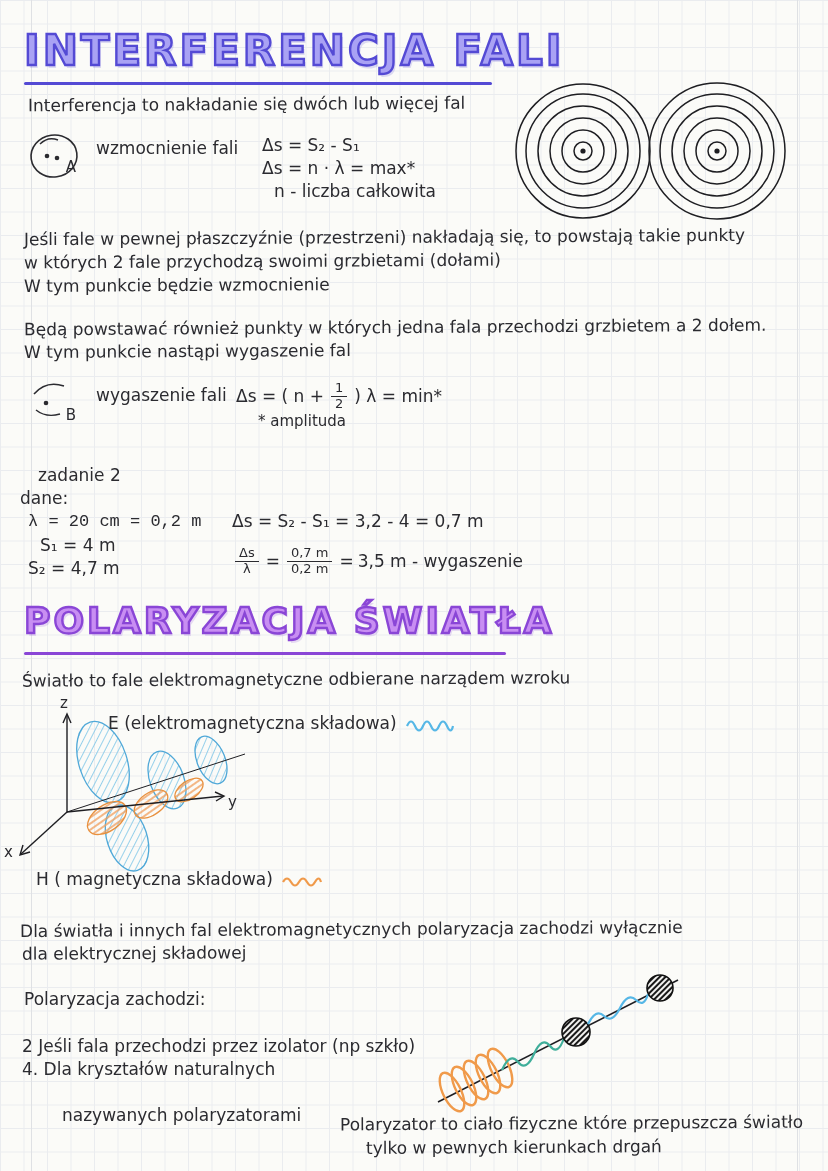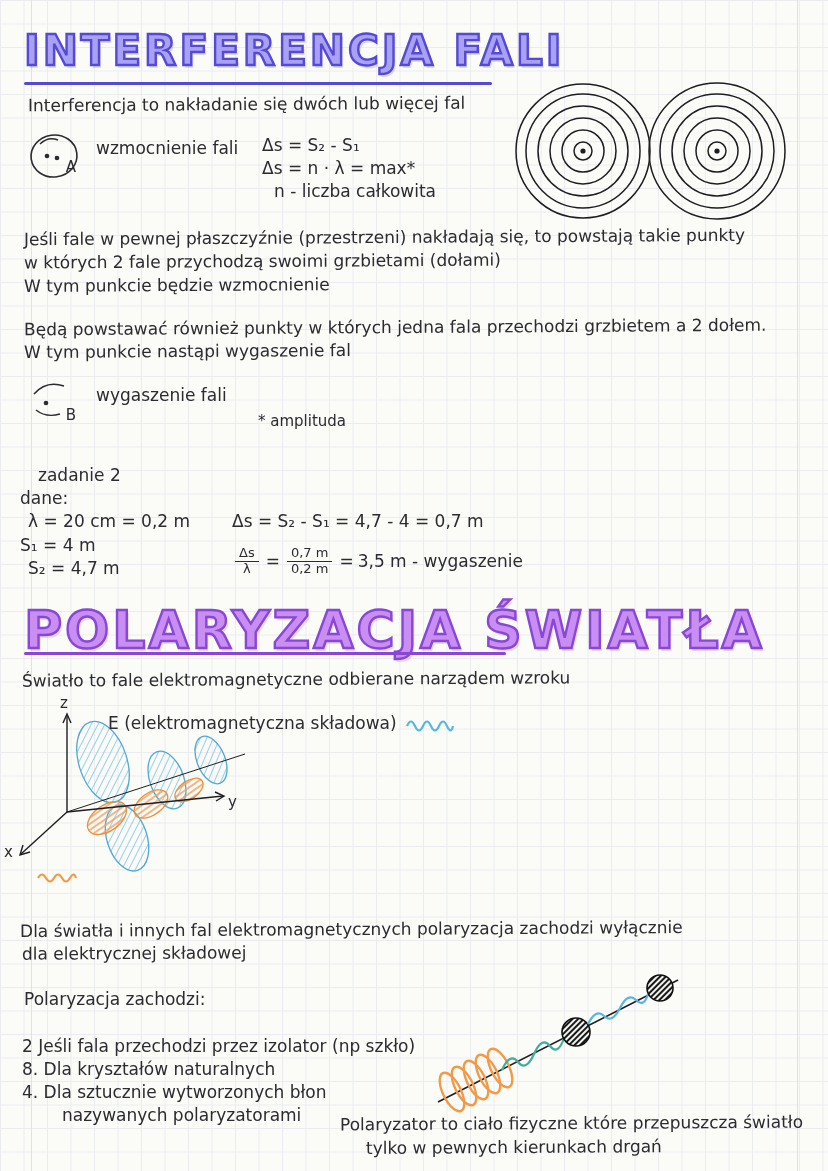--- a/index.html
+++ b/index.html
@@ -15,21 +15,21 @@
   }
   .abs{position:absolute;}
   .hw{font-size:17px;line-height:23px;white-space:nowrap;}
   .hw-sm{font-size:15px;white-space:nowrap;}
   .margin-line{position:absolute;top:0;bottom:0;width:1px;background:#dfe1e4;}
   .bubble{font-weight:800;letter-spacing:3px;white-space:nowrap;
           font-family:"DejaVu Sans", sans-serif;}
   .title-int{font-size:42px;color:#a9a2f4;-webkit-text-stroke:2.4px #544ad4;
              text-shadow:2px 3px 0 rgba(84,74,212,0.18);}
   .title-pol{font-size:40px;color:#c globalization;}
-  .title-pol{font-size:52px;color:#c88ef2;-webkit-text-stroke:2.4px #8a46d6;
+  .title-pol{font-size:36px;color:#c88ef2;-webkit-text-stroke:2.4px #8a46d6;
              text-shadow:2px 3px 0 rgba(138,70,214,0.18);}
   .underline-int{height:2.5px;background:#544ad4;border-radius:2px;}
   .underline-pol{height:2.5px;background:#8a46d6;border-radius:2px;}
   .frac{display:inline-flex;flex-direction:column;align-items:center;
         font-size:13px;line-height:1.15;margin:0 3px;vertical-align:middle;}
   .frac .num{border-bottom:1.5px solid #2b2b30;padding:0 4px;}
   .frac .den{padding:0 4px;}
   .eqrow{display:flex;align-items:center;gap:4px;}
   .face{position:absolute;width:58px;height:58px;}
   .face-letter{position:absolute;right:8px;bottom:10px;font-size:15px;}
@@ -91,29 +91,37 @@
 
   <div class="face" style="left:26px;top:376px;">
     <svg width="58" height="58" viewBox="0 0 58 58">
       <path d="M8 18 Q20 4 38 10" fill="none" stroke="#2b2b30" stroke-width="1.5"></path>
       <circle cx="20" cy="27" r="2.3" fill="#2b2b30"></circle>
       <path d="M10 34 Q20 42 34 38" fill="none" stroke="#2b2b30" stroke-width="1.4"></path>
     </svg>
     <span class="face-letter">B</span>
   </div>
   <div class="abs hw" style="left:96px;top:384px;">wygaszenie fali</div>
+  <div class="abs hw eqrow" style="left:236px;top:381px;">
+    <span>Δs = ( n +</span>
+    <span class="frac">
+      <span class="num">1</span>
+      <span class="den">2</span>
+    </span>
+    <span>) λ = min*</span>
+  </div>
   <div class="abs hw-sm" style="left:258px;top:412px;">* amplituda</div>
 
   <div class="abs hw" style="left:38px;top:464px;">zadanie 2</div>
   <div class="abs hw" style="left:20px;top:487px;">dane:</div>
-  <div class="abs hw" style="left:28px;top:510px;">λ = 20 cm = 0,2 m</div>
-  <div class="abs hw" style="left:20px;top:534px;text-align:center;">S₁ =  4 m</div>
+  <div class="abs hw" style="left:28px;top:510px;font-family:Liberation Mono, monospace;">λ = 20 cm = 0,2 m</div>
+  <div class="abs hw" style="left:40px;top:534px;text-align:center;">S₁ =  4 m</div>
   <div class="abs hw" style="left:28px;top:557px;">S₂ = 4,7 m</div>
 
-  <div class="abs hw" style="left:232px;top:510px;">Δs =  S₂ - S₁ =  4,7 - 4 = 0,7 m</div>
+  <div class="abs hw" style="left:232px;top:510px;">Δs =  S₂ - S₁ =  3,2 - 4 = 0,7 m</div>
   <div class="abs hw eqrow" style="left:232px;top:546px;">
     <span class="frac">
       <span class="num">Δs</span>
       <span class="den">λ</span>
     </span>
     <span>=</span>
     <span class="frac">
       <span class="num">0,7 m</span>
       <span class="den">0,2 m</span>
     </span>
@@ -156,33 +164,33 @@
   <div class="abs hw-sm" style="left:228px;top:793px;">y</div>
   <div class="abs hw-sm" style="left:4px;top:843px;">x</div>
 
   <div class="abs hw labelrow" style="left:108px;top:712px;">
     <span>E (elektromagnetyczna składowa)</span>
     <svg width="50" height="18" viewBox="0 0 50 18">
       <path d="M2 11 Q6 2 10 11 T18 11 T26 11 T34 11 T42 11 T48 11" fill="none" stroke="#56b7e6" stroke-width="2.2"></path>
     </svg>
   </div>
   <div class="abs hw labelrow" style="left:36px;top:868px;">
+    <span>H ( magnetyczna składowa)</span>
     <svg width="42" height="16" viewBox="0 0 42 16">
       <path d="M2 10 Q6 3 10 10 T18 10 T26 10 T34 10 T40 10" fill="none" stroke="#f09a4a" stroke-width="2.2"></path>
     </svg>
   </div>
 
 
   <div class="abs hw tilt" style="left:20px;top:918px;">Dla światła i innych fal elektromagnetycznych polaryzacja zachodzi wyłącznie</div>
   <div class="abs hw tilt" style="left:22px;top:942px;">dla elektrycznej składowej</div>
 
   <div class="abs hw" style="left:24px;top:988px;">Polaryzacja zachodzi:</div>
   <div class="abs hw" style="left:22px;top:1035px;">2  Jeśli fala przechodzi przez izolator (np szkło)</div>
-  <div class="abs hw" style="left:22px;top:1058px;">8. Dla kryształów naturalnych</div>
-  <div class="abs hw" style="left:22px;top:1081px;">4. Dla sztucznie wytworzonych błon</div>
+  <div class="abs hw" style="left:22px;top:1058px;">4. Dla kryształów naturalnych</div>
   <div class="abs hw" style="left:62px;top:1104px;">nazywanych polaryzatorami</div>
 
   <svg class="abs" style="left:430px;top:962px;" width="255" height="152" viewBox="0 0 255 152">
     <defs>
       <pattern id="diskHatch" patternUnits="userSpaceOnUse" width="4" height="4" patternTransform="rotate(45)">
         <rect width="4" height="4" fill="#f2f2f0"></rect>
         <line x1="1" y1="0" x2="1" y2="4" stroke="#1a1a1a" stroke-width="2"></line>
       </pattern>
     </defs>
     <line x1="8" y1="140" x2="248" y2="18" stroke="#1e1e22" stroke-width="1.6"></line>

